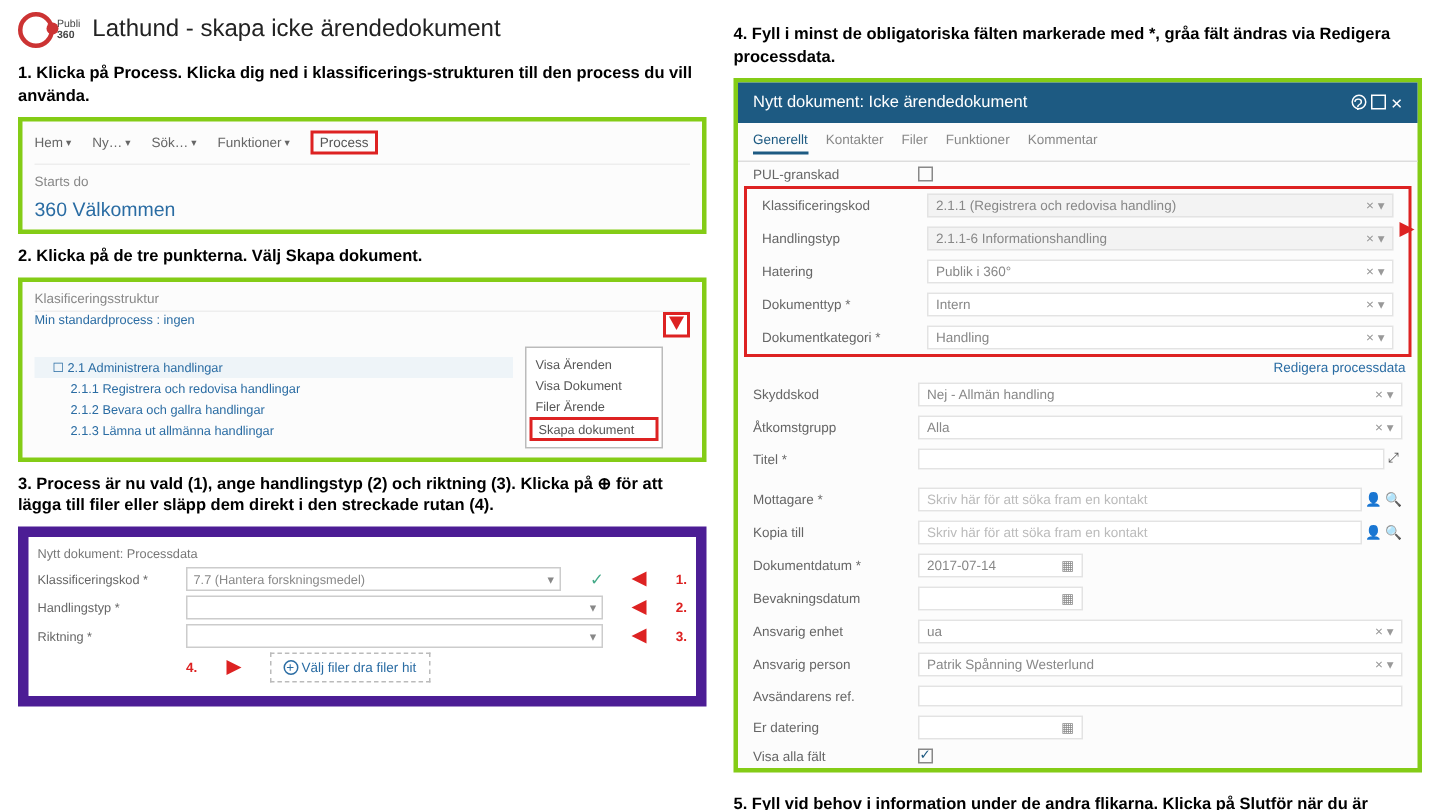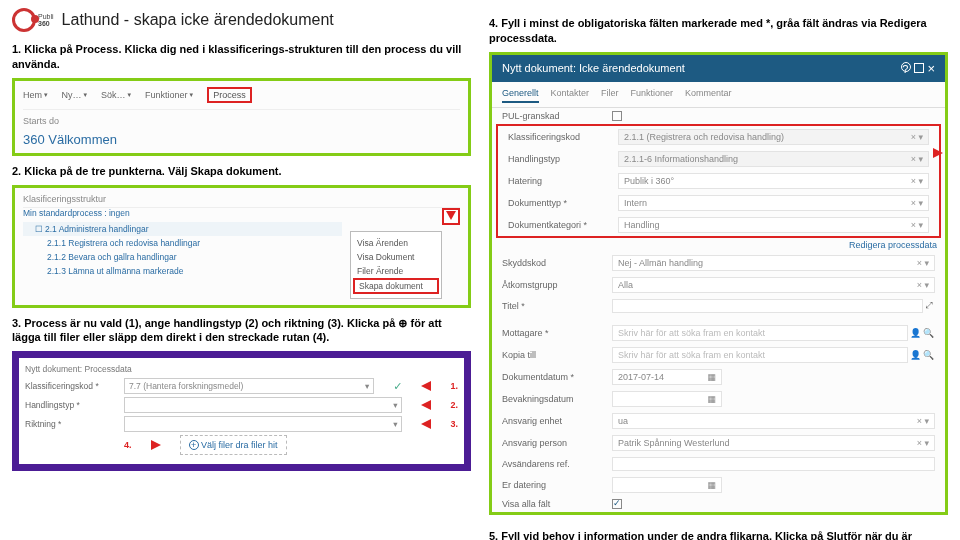--- a/index.html
+++ b/index.html
@@ -39,21 +39,21 @@
   .step3 { border: 7px solid #4c1d95; padding: 6px; font-size: 8.5px; }
   .step3 .hdr3 { color: #777; margin-bottom: 4px; }
   .step3-row { display: flex; align-items: center; gap: 19px; margin: 3px 0; }
   .step3-row .lab { width: 80px; color: #666; }
   .step3-row .fld { flex: 1; border: 1px solid #ccc; padding: 2px 4px; color: #888; display: flex; justify-content: space-between; }
   .dashbox { border: 1px dashed #bbb; padding: 4px 8px; color: #2a6ca3; font-size: 9px; }
   .plus-circ { display: inline-block; width: 10px; height: 10px; border: 1px solid #2a6ca3; border-radius: 50%; color: #2a6ca3; text-align: center; line-height: 8px; font-size: 9px; }
   .s2-flex { display: flex; gap: 8px; }
   .s2-left { flex: 1; }
   .s2-right { width: 110px; }
-  .stdproc { color: #2a6ca3; font-size: 8.5px; margin-bottom: 4px; }
+  .stdproc { color: #2a6ca3; font-size: 8.5px; margin-bottom: 20px; }
   .check { color: #4a8; font-size: 11px; }
   .magnify { color: #888; }
   .edit-link { color: #2a6ca3; font-size: 9px; }
   .rednum { color: #d22; font-size: 9px; font-weight: bold; }
 </style>
 </head>
 <body>
 
 <div class="page">
 
@@ -95,21 +95,21 @@
 
     <div class="step-head">2. Klicka på de tre punkterna. Välj Skapa dokument.</div>
     <div class="ss" style="position:relative">
       <div style="color:#888;border-bottom:1px solid #eee;padding-bottom:3px">Klasificeringsstruktur</div>
       <div class="s2-flex">
         <div class="s2-left">
           <div class="stdproc">Min standardprocess : ingen</div>
           <div class="tree-item" style="background:#eef4f8">☐ <span>2.1 Administrera handlingar</span></div>
           <div class="tree-item tree-sub">2.1.1 Registrera och redovisa handlingar</div>
           <div class="tree-item tree-sub">2.1.2 Bevara och gallra handlingar</div>
-          <div class="tree-item tree-sub">2.1.3 Lämna ut allmänna markerade</div>
+          <div class="tree-item tree-sub">2.1.3 Lämna ut allmänna handlingar</div>
         </div>
         <div class="s2-right">
           <div style="text-align:right;margin-bottom:6px">
             <span class="arrow-dn-box"><span class="arrow-dn"></span></span>
           </div>
           <div class="opt-panel">
             <div>Visa Ärenden</div>
             <div>Visa Dokument</div>
             <div>Filer Ärende</div>
             <div style="padding:0">

